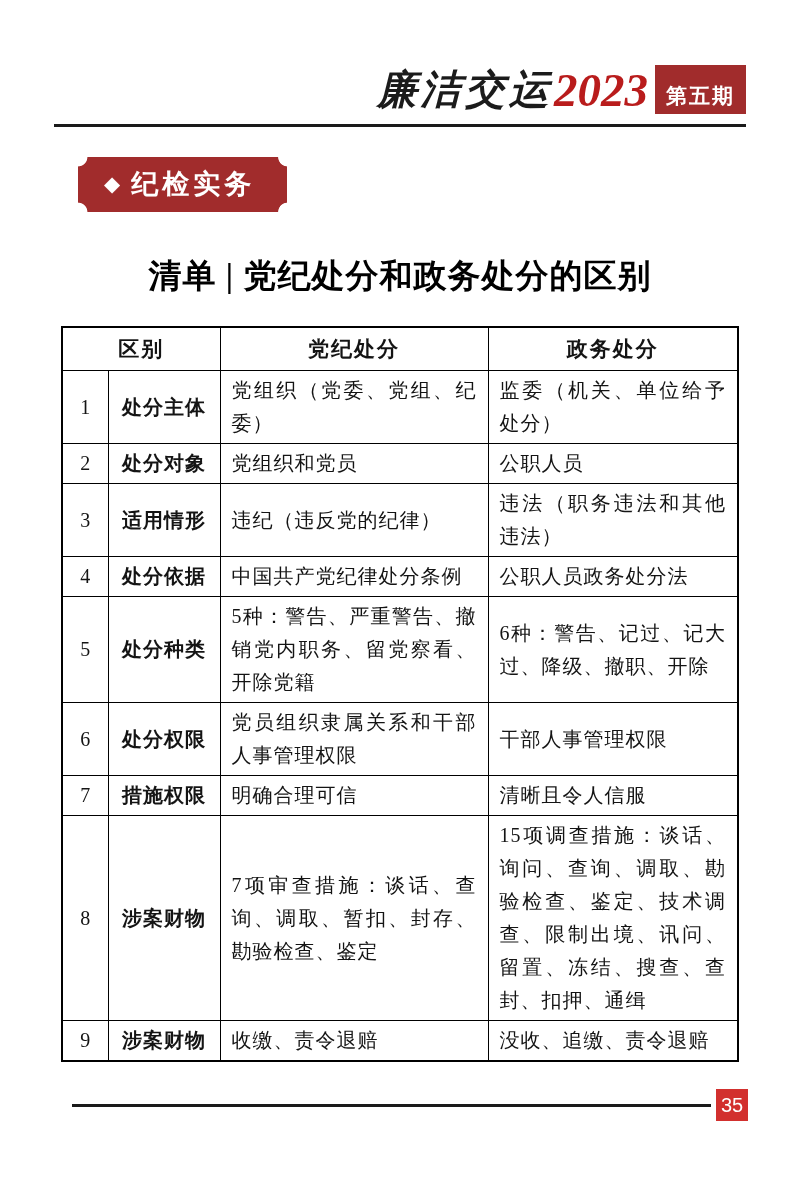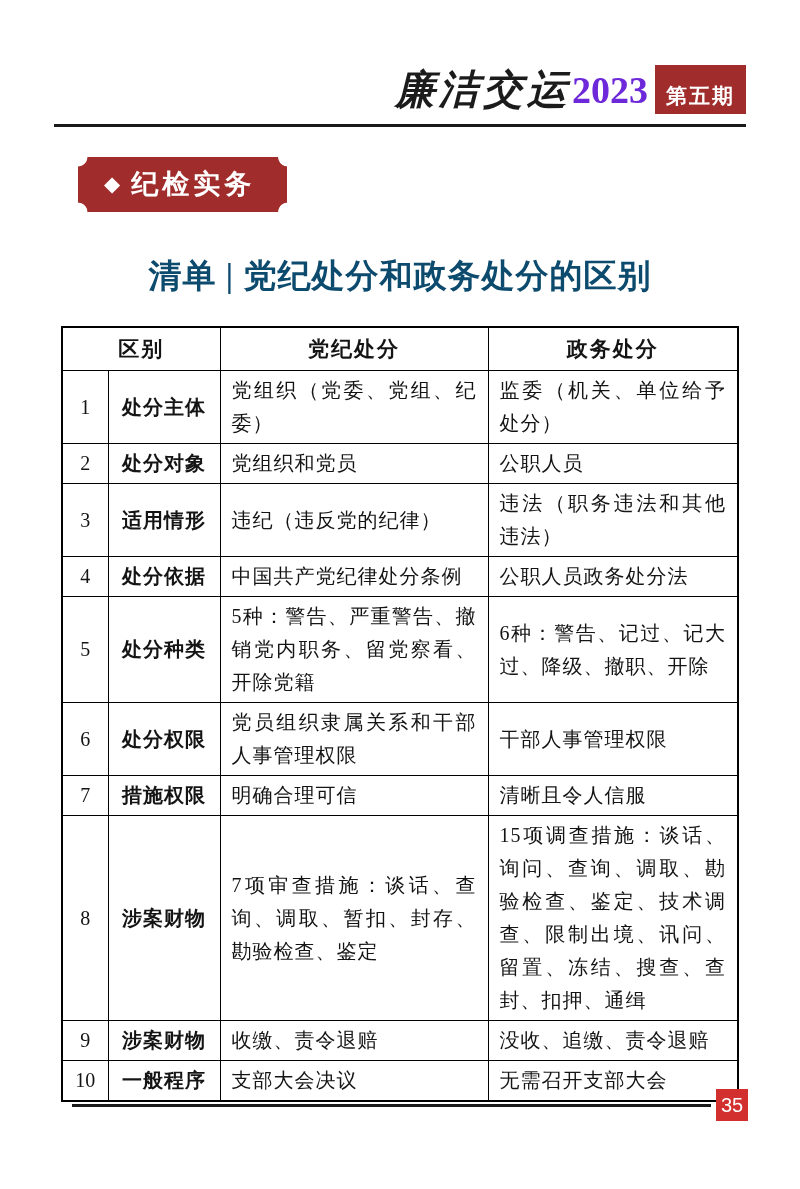--- a/index.html
+++ b/index.html
@@ -17,21 +17,21 @@
   
   .masthead { padding: 62px 54px 0 54px; }
   .masthead-line {
     display: flex; justify-content: flex-end; align-items: center; gap: 7px;
   }
   .masthead-title {
     font-size: 40px; font-weight: bold; font-style: italic;
     letter-spacing: 4px; color: #1b1b1b;
   }
   .masthead-year {
-    font-size: 38px; font-weight: bold; margin-left: -6px; color: #6d28d9;
+    font-size: 47px; font-weight: bold; margin-left: -6px; color: #b91c1c; font-style: italic;
   }
   .issue-badge {
     background: var(--badge-red, #a12c2c);
     color: #fff; font-size: 21px; font-weight: bold;
     padding: 17px 11px 4px; letter-spacing: 2px;
   }
   .masthead-rule { border-top: 3px solid #1a1a1a; margin-top: 7px; }
 
   
   .section-badge-row { margin: 30px 0 0 78px; }
@@ -43,21 +43,21 @@
       radial-gradient(circle at 0 0,      transparent 9px, var(--badge-red, #a12c2c) 9.8px) top left    / 51% 51% no-repeat,
       radial-gradient(circle at 100% 0,   transparent 9px, var(--badge-red, #a12c2c) 9.8px) top right   / 51% 51% no-repeat,
       radial-gradient(circle at 0 100%,   transparent 9px, var(--badge-red, #a12c2c) 9.8px) bottom left / 51% 51% no-repeat,
       radial-gradient(circle at 100% 100%,transparent 9px, var(--badge-red, #a12c2c) 9.8px) bottom right/ 51% 51% no-repeat;
   }
   .diamond { font-size: 21px; font-family: "DejaVu Sans", sans-serif; }
 
   
   .article-title {
     text-align: center; font-size: 33px; font-weight: bold;
-    margin-top: 42px; letter-spacing: 1px; color: #0c4a6e;
+    margin-top: 42px; letter-spacing: 1px; color: #000000;
   }
 
   
   table.comparison {
     margin: 27px auto 0; width: 676px;
     border-collapse: collapse; border: 2.5px solid #000;
     table-layout: fixed;
     padding-left: 28px;
   }
   .comparison th, .comparison td { border: 1.5px solid #000; vertical-align: middle; }
@@ -171,26 +171,20 @@
           <td class="cell-label">涉案财物</td>
           <td class="cell-party">7项审查措施：谈话、查询、调取、暂扣、封存、勘验检查、鉴定</td>
           <td class="cell-gov">15项调查措施：谈话、询问、查询、调取、勘验检查、鉴定、技术调查、限制出境、讯问、留置、冻结、搜查、查封、扣押、通缉</td>
         </tr>
         <tr>
           <td class="cell-num">9</td>
           <td class="cell-label">涉案财物</td>
           <td class="cell-party">收缴、责令退赔</td>
           <td class="cell-gov">没收、追缴、责令退赔</td>
         </tr>
-        <tr>
-          <td class="cell-num">10</td>
-          <td class="cell-label">一般程序</td>
-          <td class="cell-party">支部大会决议</td>
-          <td class="cell-gov">无需召开支部大会</td>
-        </tr>
       </tbody>
   </table>
 
   <footer class="footer">
     <div class="footer-rule"></div>
     <div class="page-badge">35</div>
   </footer>
 
 </div>
 

